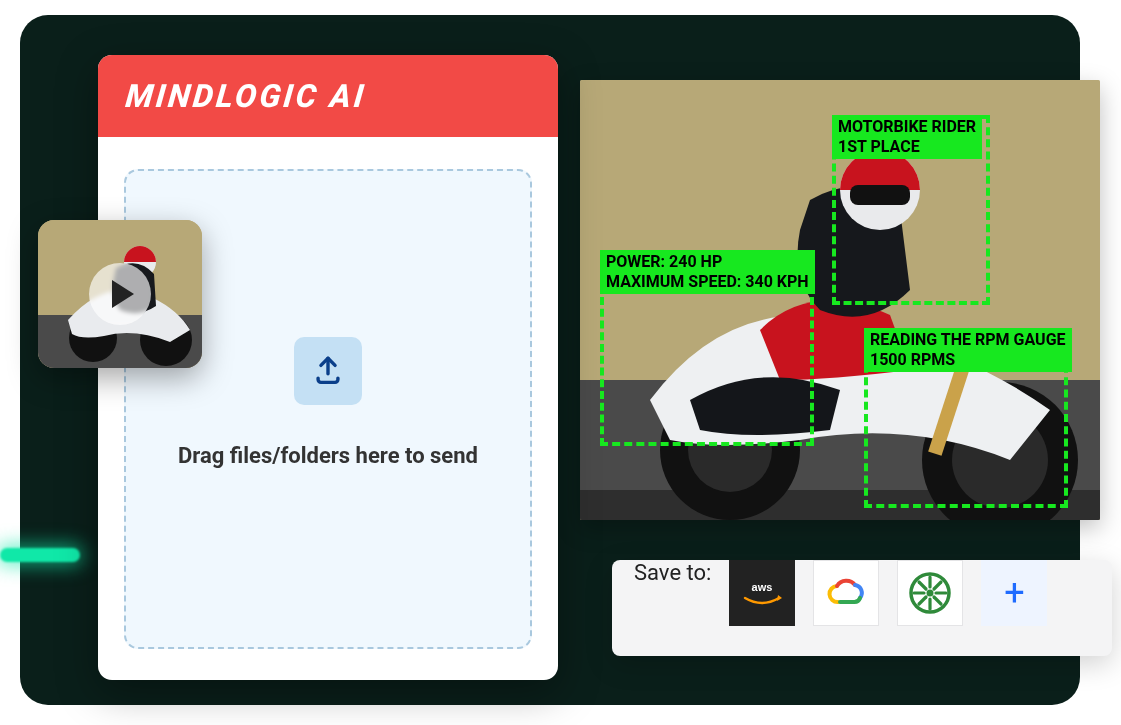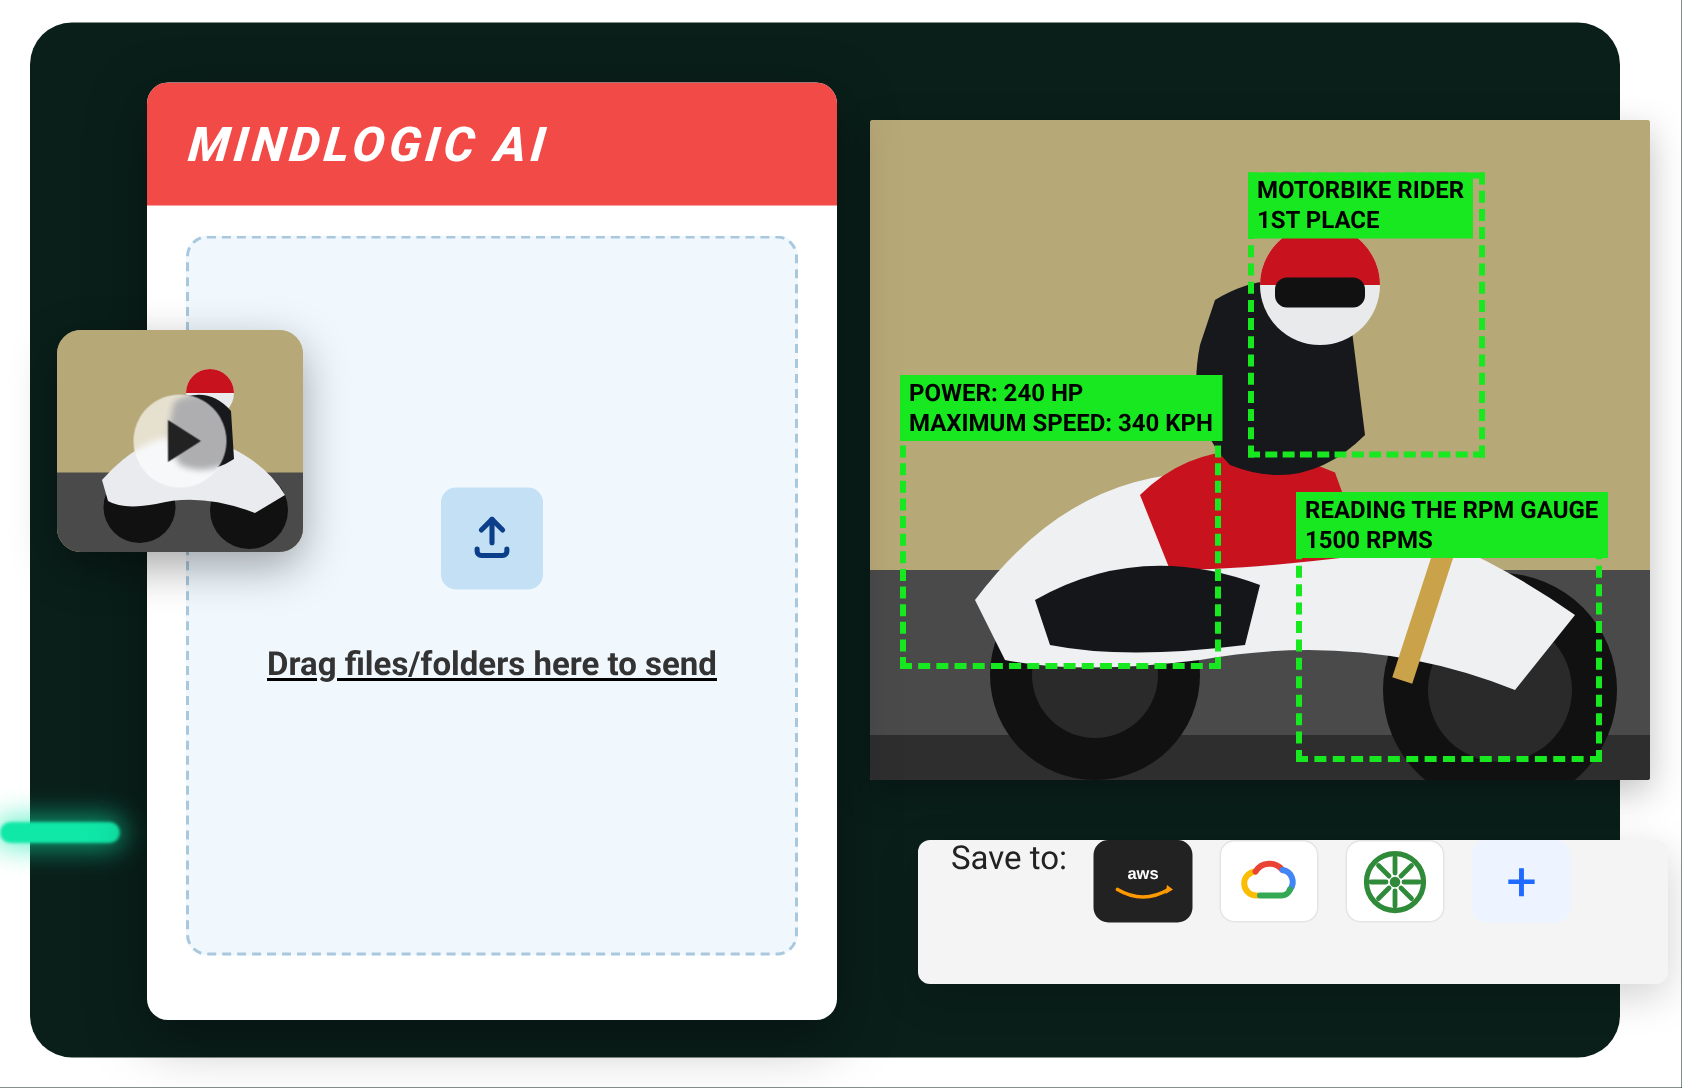--- a/index.html
+++ b/index.html
@@ -54,22 +54,21 @@
   .brand-title {
     color: #fff;
     font-size: 32px;
     font-weight: 800;
     font-style: italic;
     letter-spacing: 3px;
     text-transform: uppercase;
     transform: skewX(-6deg);
   }
   .upload-body {
-    padding: 20px 26px;
-    text-decoration: underline;
+    padding: 32px 26px;
   }
   .dropzone {
     border: 2px dashed #a9c8de;
     border-radius: 14px;
     background: #f0f8fe;
     height: 480px;
     display: flex;
     flex-direction: column;
     align-items: center;
     justify-content: center;
@@ -169,22 +168,22 @@
     display: flex;
     align-items: flex-start;
     padding: 0 22px;
     gap: 18px;
   }
   .save-label {
     font-size: 22px;
     color: #222;
   }
   .cloud-btn, .add-btn {
-    width: 66px; height: 55px;
-    border-radius: 10px;
+    width: 66px; height: 66px;
+    border-radius: 0;
     display:flex;align-items:center;justify-content:center;
     background:#fff;
     border:1px solid #e4e4e6;
     cursor:pointer;
   }
   .aws-btn { background:#222; border-color:#222; }
   .add-btn { background:#eef4ff; border-color:#eef4ff; }
   .plus-sign { color:#1f6bff; font-size:36px; font-weight:400; line-height:1; }
 </style>
 </head>

